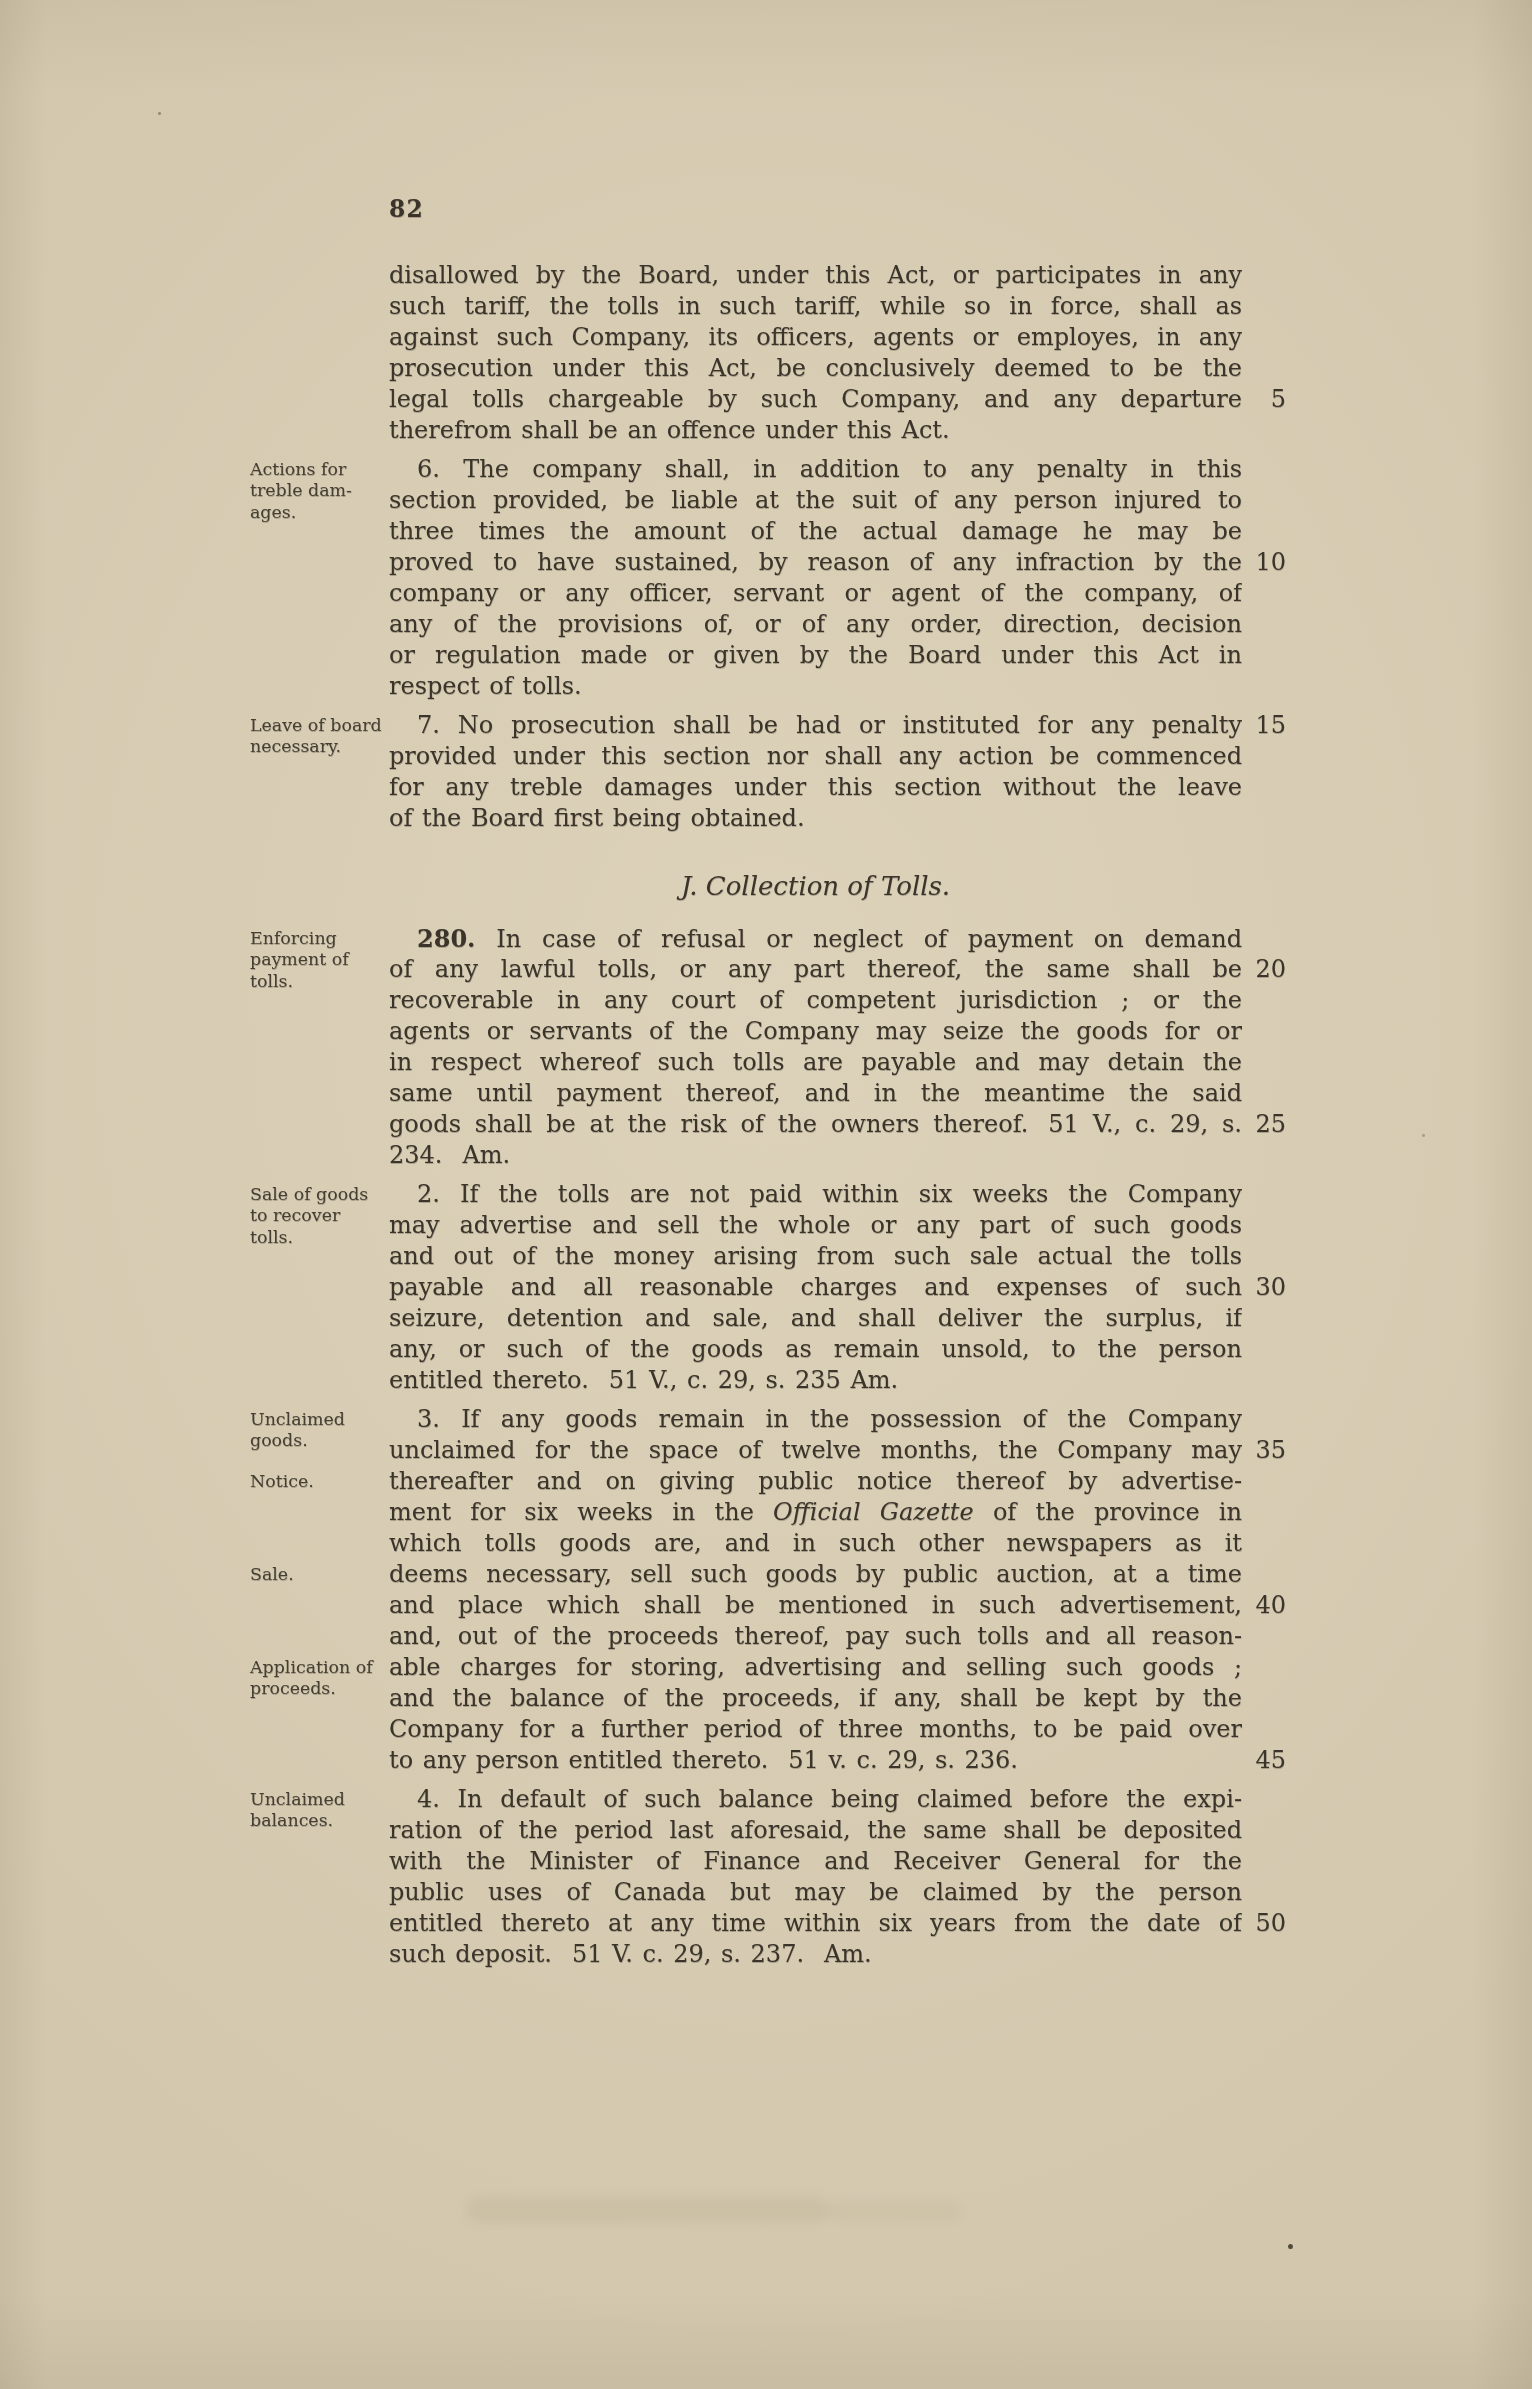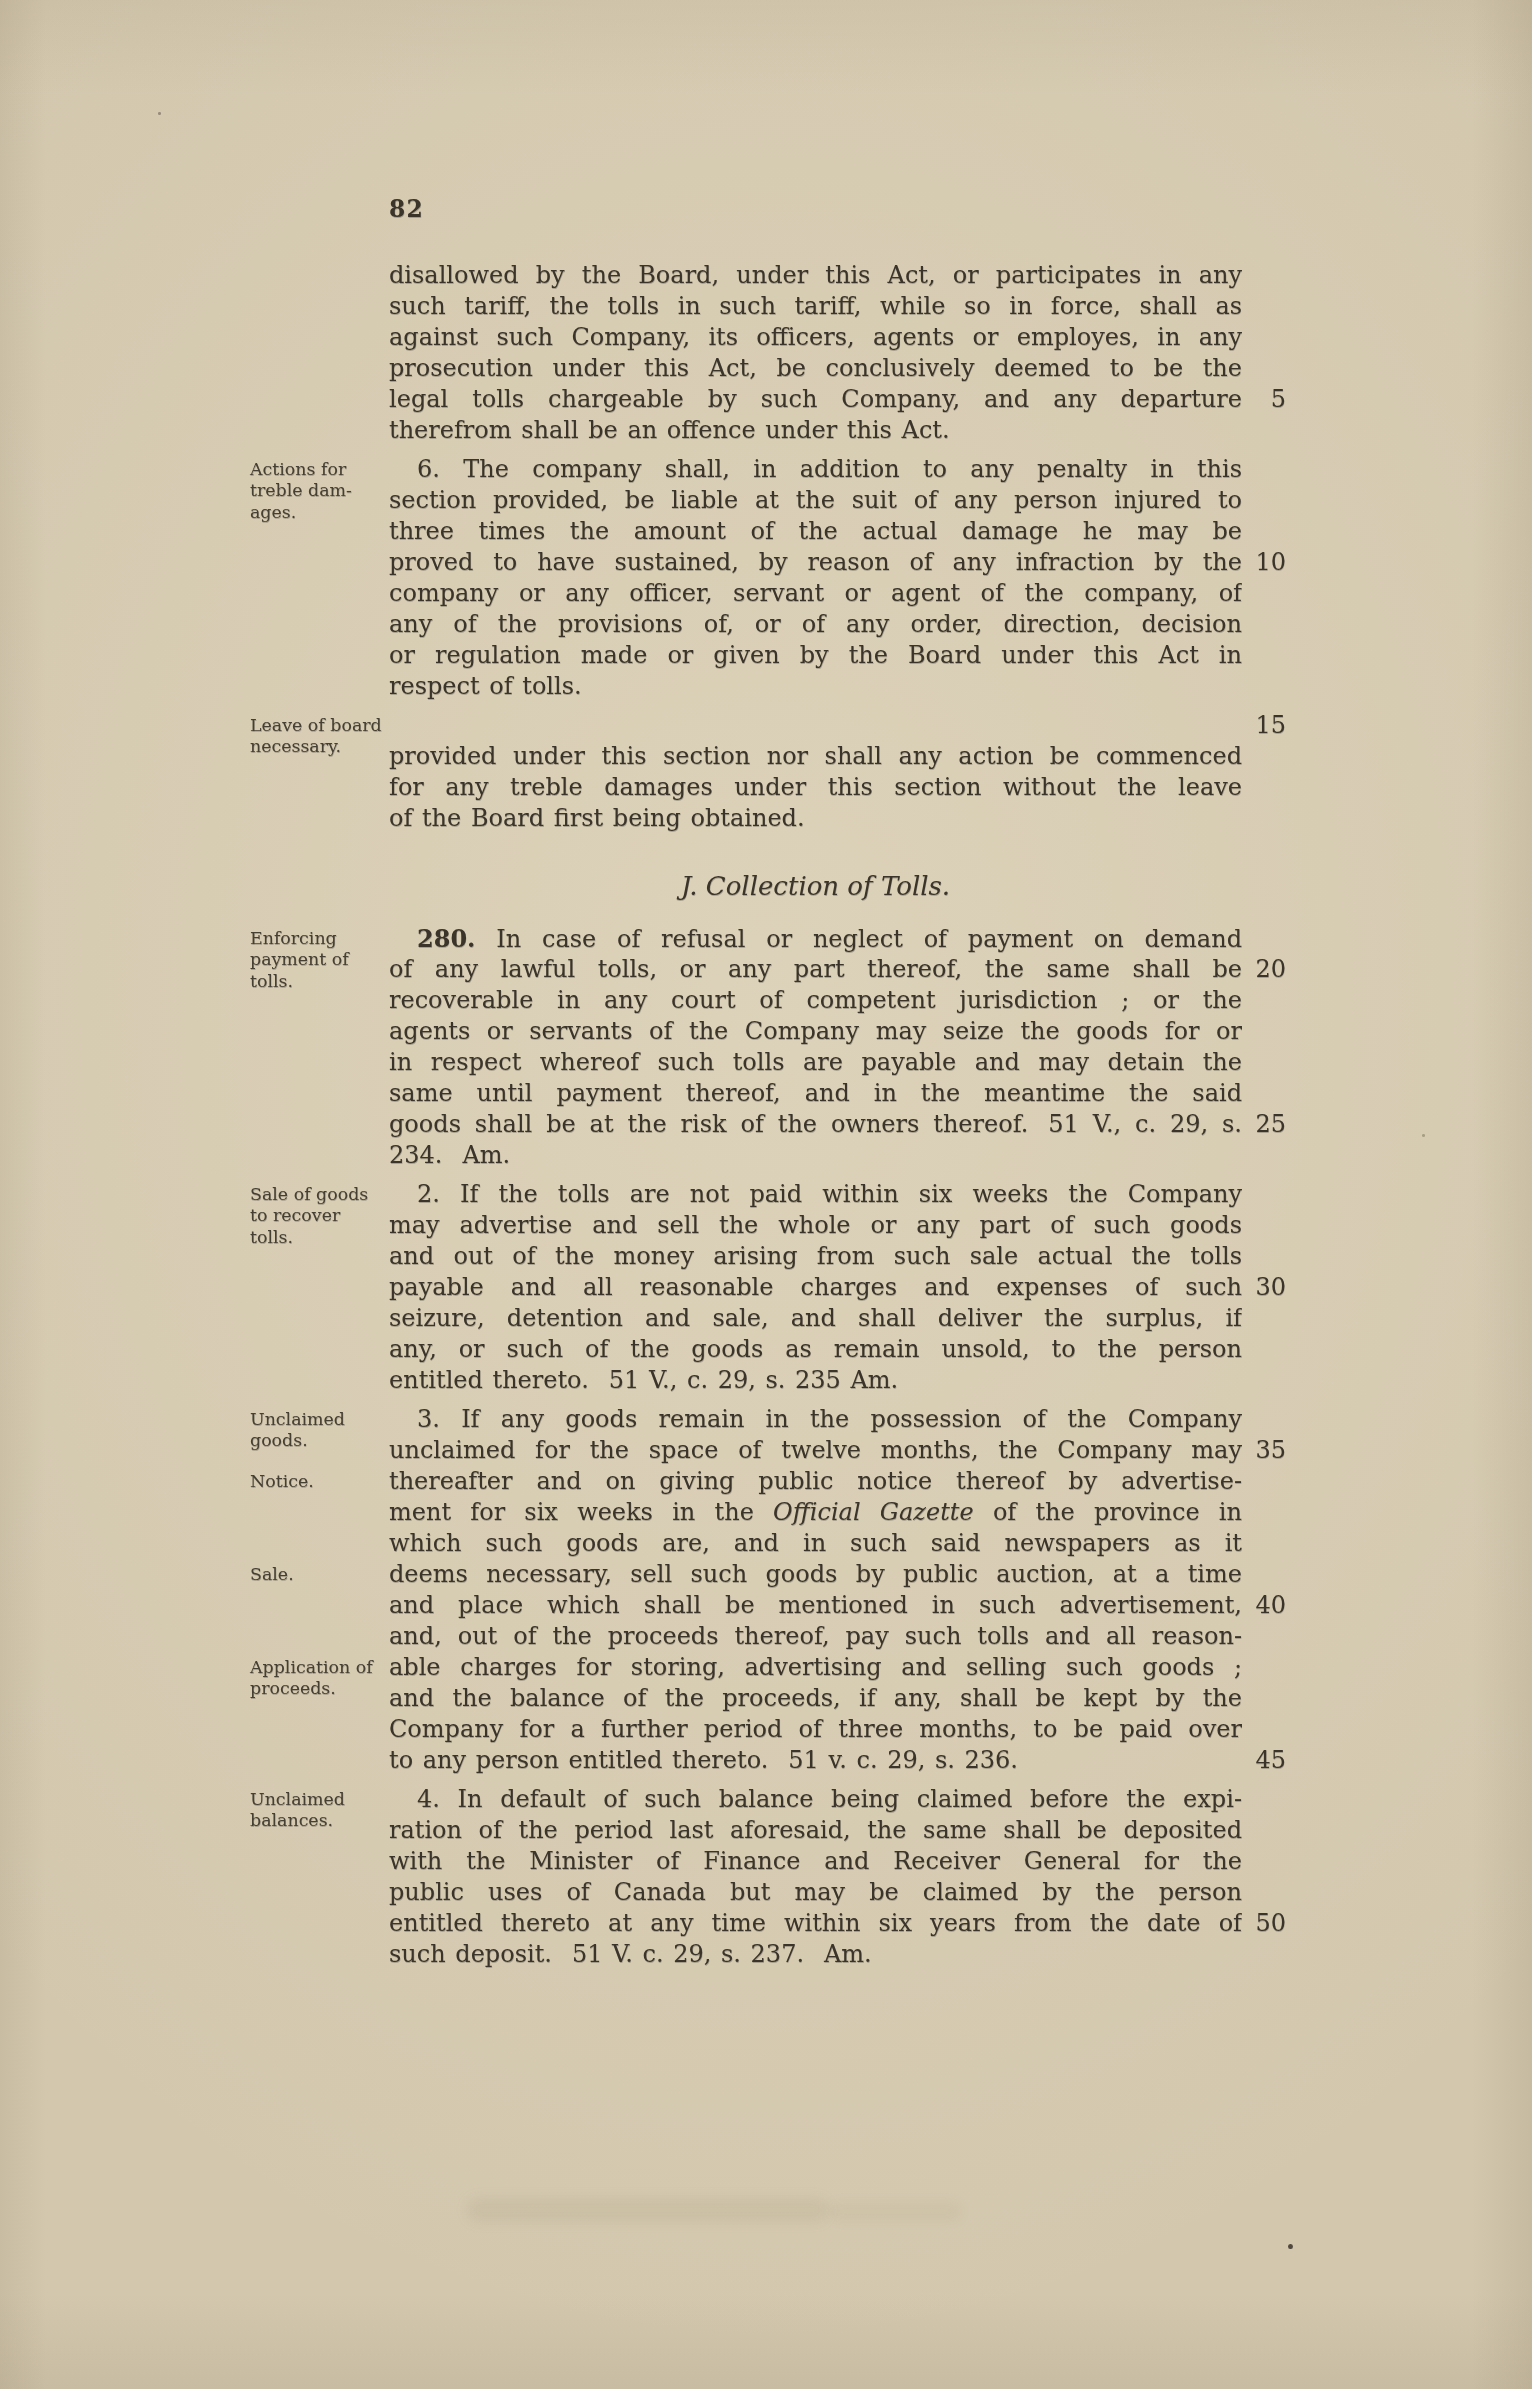--- a/index.html
+++ b/index.html
@@ -101,20 +101,21 @@
       </div>
       <div class="row">
         <div class="line-text j"><span>or regulation made or given by the Board under this Act in</span></div>
       </div>
       <div class="row">
         <div class="line-text"><span>respect of tolls.</span></div>
       </div>
       <div class="para-gap"></div>
       <div class="row">
         <div class="margin-note">Leave of board<br>necessary.</div>
+        <div class="line-text j indent"><span>7. No prosecution shall be had or instituted for any penalty</span></div>
         <div class="line-num">15</div>
       </div>
       <div class="row">
         <div class="line-text j"><span>provided under this section nor shall any action be commenced</span></div>
       </div>
       <div class="row">
         <div class="line-text j"><span>for any treble damages under this section without the leave</span></div>
       </div>
       <div class="row">
         <div class="line-text"><span>of the Board first being obtained.</span></div>
@@ -184,21 +185,21 @@
         <div class="line-num">35</div>
       </div>
       <div class="row">
         <div class="margin-note">Notice.</div>
         <div class="line-text j"><span>thereafter and on giving public notice thereof by advertise-</span></div>
       </div>
       <div class="row">
         <div class="line-text j"><span>ment for six weeks in the </span><span class="italic">Official Gazette</span><span> of the province in</span></div>
       </div>
       <div class="row">
-        <div class="line-text j"><span>which such goods are, and in such said newspapers as it</span></div>
+        <div class="line-text j"><span>which tolls goods are, and in such other newspapers as it</span></div>
       </div>
       <div class="row">
         <div class="margin-note">Sale.</div>
         <div class="line-text j"><span>deems necessary, sell such goods by public auction, at a time</span></div>
       </div>
       <div class="row">
         <div class="line-text j"><span>and place which shall be mentioned in such advertisement,</span></div>
         <div class="line-num">40</div>
       </div>
       <div class="row">

